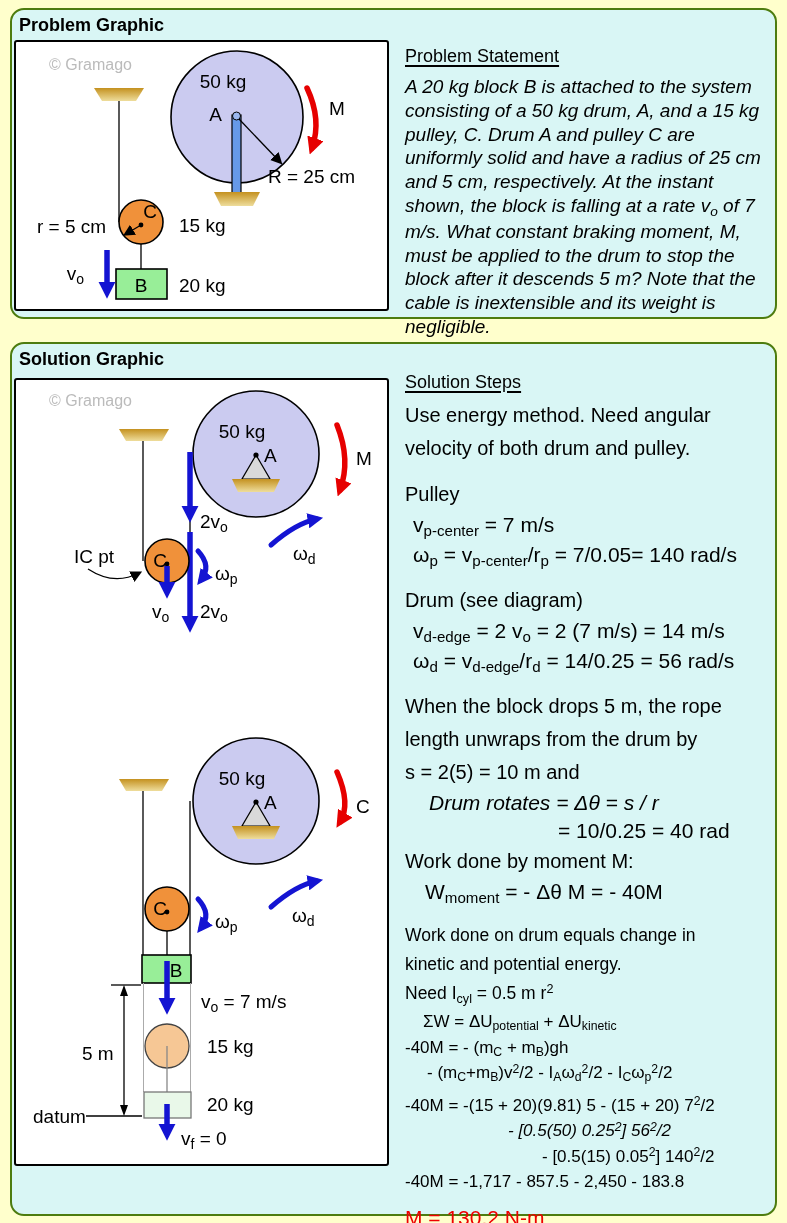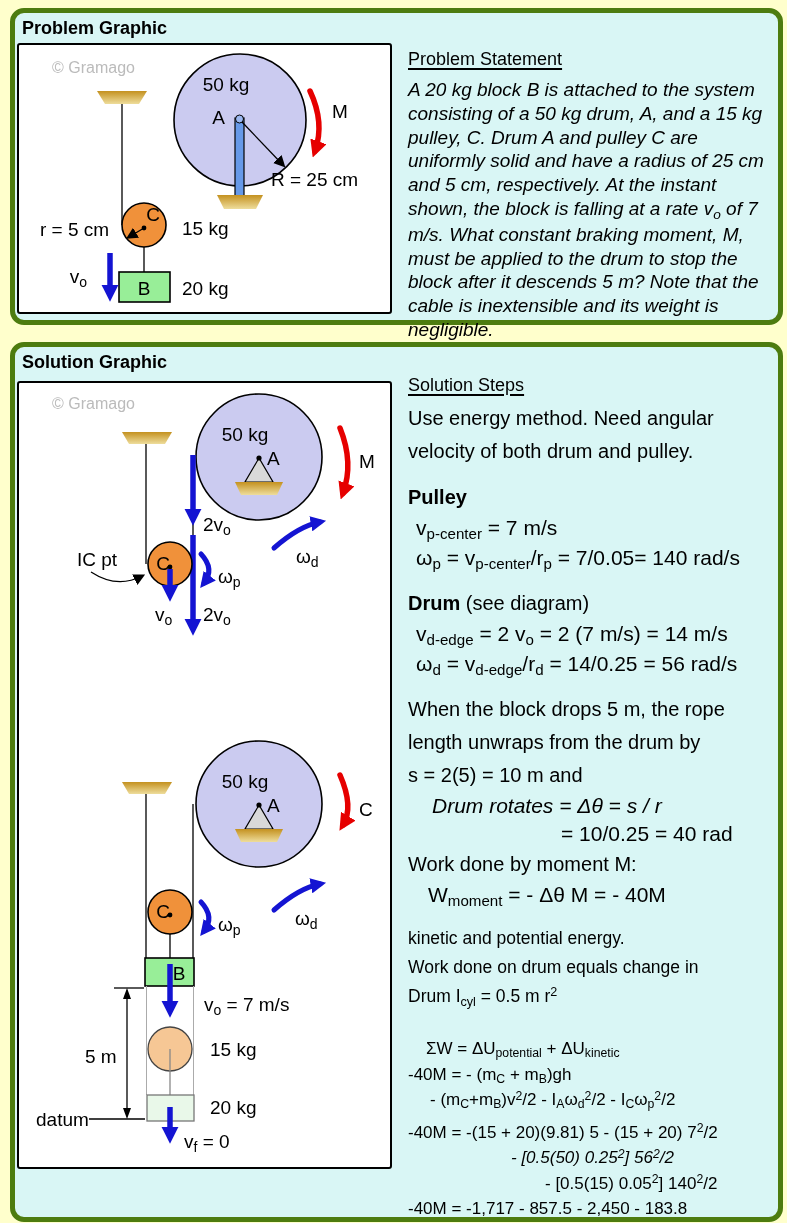--- a/index.html
+++ b/index.html
@@ -5,21 +5,21 @@
   html,body{margin:0;padding:0;}
   body{
     width:787px;height:1223px;position:relative;
     background:#FFFFCC;
     font-family:"Liberation Sans", sans-serif;
     color:#000;
     overflow:hidden;
   }
   .panel{
     position:absolute;left:10px;width:763px;
-    background:#D9F6F5;border:5px solid #4d7c0f;border-radius:14px;
+    background:#D9F6F5;border:2px solid #4d7c0f;border-radius:14px;
   }
   .panel-1{top:8px;height:307px;}
   .panel-2{top:342px;height:870px;}
   .ptitle{
     position:absolute;left:7px;top:5px;
     font-size:18px;font-weight:bold;
   }
   .rhead{
     position:absolute;left:393px;top:6px;
     font-size:18px;font-weight:normal;
@@ -40,30 +40,30 @@
   .line{white-space:nowrap;}
   .line.stmt{white-space:normal;font-size:19px;line-height:23.8px;font-style:italic;}
   .line.big{font-size:20px;line-height:33px;}
   .line.eq{font-size:21px;line-height:28px;}
   .line.med{font-size:17.5px;line-height:29px;}
   .line.sm{font-size:17px;line-height:24.5px;}
   .line.spacer{height:13px;}
   .line.spacer-sm{height:7px;}
   .line.result{font-size:21px;line-height:26px;margin-top:10px;color:#EE0000;}
   .pad8{padding-left:8px;}
-  .pad18{padding-left:18px;margin-top:24px;}
+  .pad18{padding-left:18px;}
   .pad20{padding-left:20px;}
   .pad22{padding-left:22px;}
   .pad24{padding-left:24px;font-style:italic;}
   .pad103{padding-left:103px;font-style:italic;}
   .pad137{padding-left:137px;}
   .pad153{padding-left:153px;}
   .sub{font-size:72%;position:relative;top:0.28em;}
   .sup{font-size:72%;position:relative;top:-0.45em;}
-  .b{font-weight:bold;}
+  .b{font-weight:normal;}
   
   svg text{font-size:19px;fill:#000;font-family:"Liberation Sans",sans-serif;}
   svg .wm{font-size:16px;fill:#BBBBBB;}
   svg .ss{font-size:14px;}
   .cab{stroke:#000;stroke-width:1.3;fill:none;}
   .thin{stroke:#000;stroke-width:1.3;fill:none;}
   .guide{stroke:#ABABAB;stroke-width:1;}
   .glink{stroke:#888;stroke-width:1.3;}
   .drum{fill:#CBCBF0;stroke:#000;stroke-width:1.6;}
   .pulley{fill:#F0913A;stroke:#000;stroke-width:1.6;}
@@ -255,23 +255,23 @@
         <div class="line eq pad8"><span>ω</span><span class="sub">d</span><span> = v</span><span class="sub">d-edge</span><span>/r</span><span class="sub">d</span><span> = 14/0.25 = 56 rad/s</span></div>
         <div class="line spacer"></div>
         <div class="line big"><span>When the block drops 5 m, the rope</span></div>
         <div class="line big"><span>length unwraps from the drum by</span></div>
         <div class="line big"><span>s = 2(5) = 10 m and</span></div>
         <div class="line eq pad24"><span>Drum rotates = Δθ = s / r</span></div>
         <div class="line eq pad153"><span>= 10/0.25 = 40 rad</span></div>
         <div class="line big"><span>Work done by moment M:</span></div>
         <div class="line eq pad20"><span>W</span><span class="sub">moment</span><span> = - Δθ M = - 40M</span></div>
         <div class="line spacer"></div>
+        <div class="line med"><span>Work done on drum equals change in</span></div>
         <div class="line med"><span>kinetic and potential energy.</span></div>
-        <div class="line med"><span>Work done on drum equals change in</span></div>
-        <div class="line med"><span>Drum I</span><span class="sub">cyl</span><span> = 0.5 m r</span><span class="sup">2</span></div>
+        <div class="line med"><span>Need I</span><span class="sub">cyl</span><span> = 0.5 m r</span><span class="sup">2</span></div>
         <div class="line sm pad18"><span>ΣW = ΔU</span><span class="sub">potential</span><span> + ΔU</span><span class="sub">kinetic</span></div>
         <div class="line sm"><span>-40M = - (m</span><span class="sub">C</span><span> + m</span><span class="sub">B</span><span>)gh</span></div>
         <div class="line sm pad22"><span>- (m</span><span class="sub">C</span><span>+m</span><span class="sub">B</span><span>)v</span><span class="sup">2</span><span>/2 - I</span><span class="sub">A</span><span>ω</span><span class="sub">d</span><span class="sup">2</span><span>/2 - I</span><span class="sub">C</span><span>ω</span><span class="sub">p</span><span class="sup">2</span><span>/2</span></div>
         <div class="line spacer-sm"></div>
         <div class="line sm"><span>-40M = -(15 + 20)(9.81) 5 - (15 + 20) 7</span><span class="sup">2</span><span>/2</span></div>
         <div class="line sm pad103"><span>- [0.5(50) 0.25</span><span class="sup">2</span><span>] 56</span><span class="sup">2</span><span>/2</span></div>
         <div class="line sm pad137"><span>- [0.5(15) 0.05</span><span class="sup">2</span><span>] 140</span><span class="sup">2</span><span>/2</span></div>
         <div class="line sm"><span>-40M = -1,717 - 857.5 - 2,450 - 183.8</span></div>
         <div class="line result"><span>M = 130.2 N-m</span></div>
       </div>

